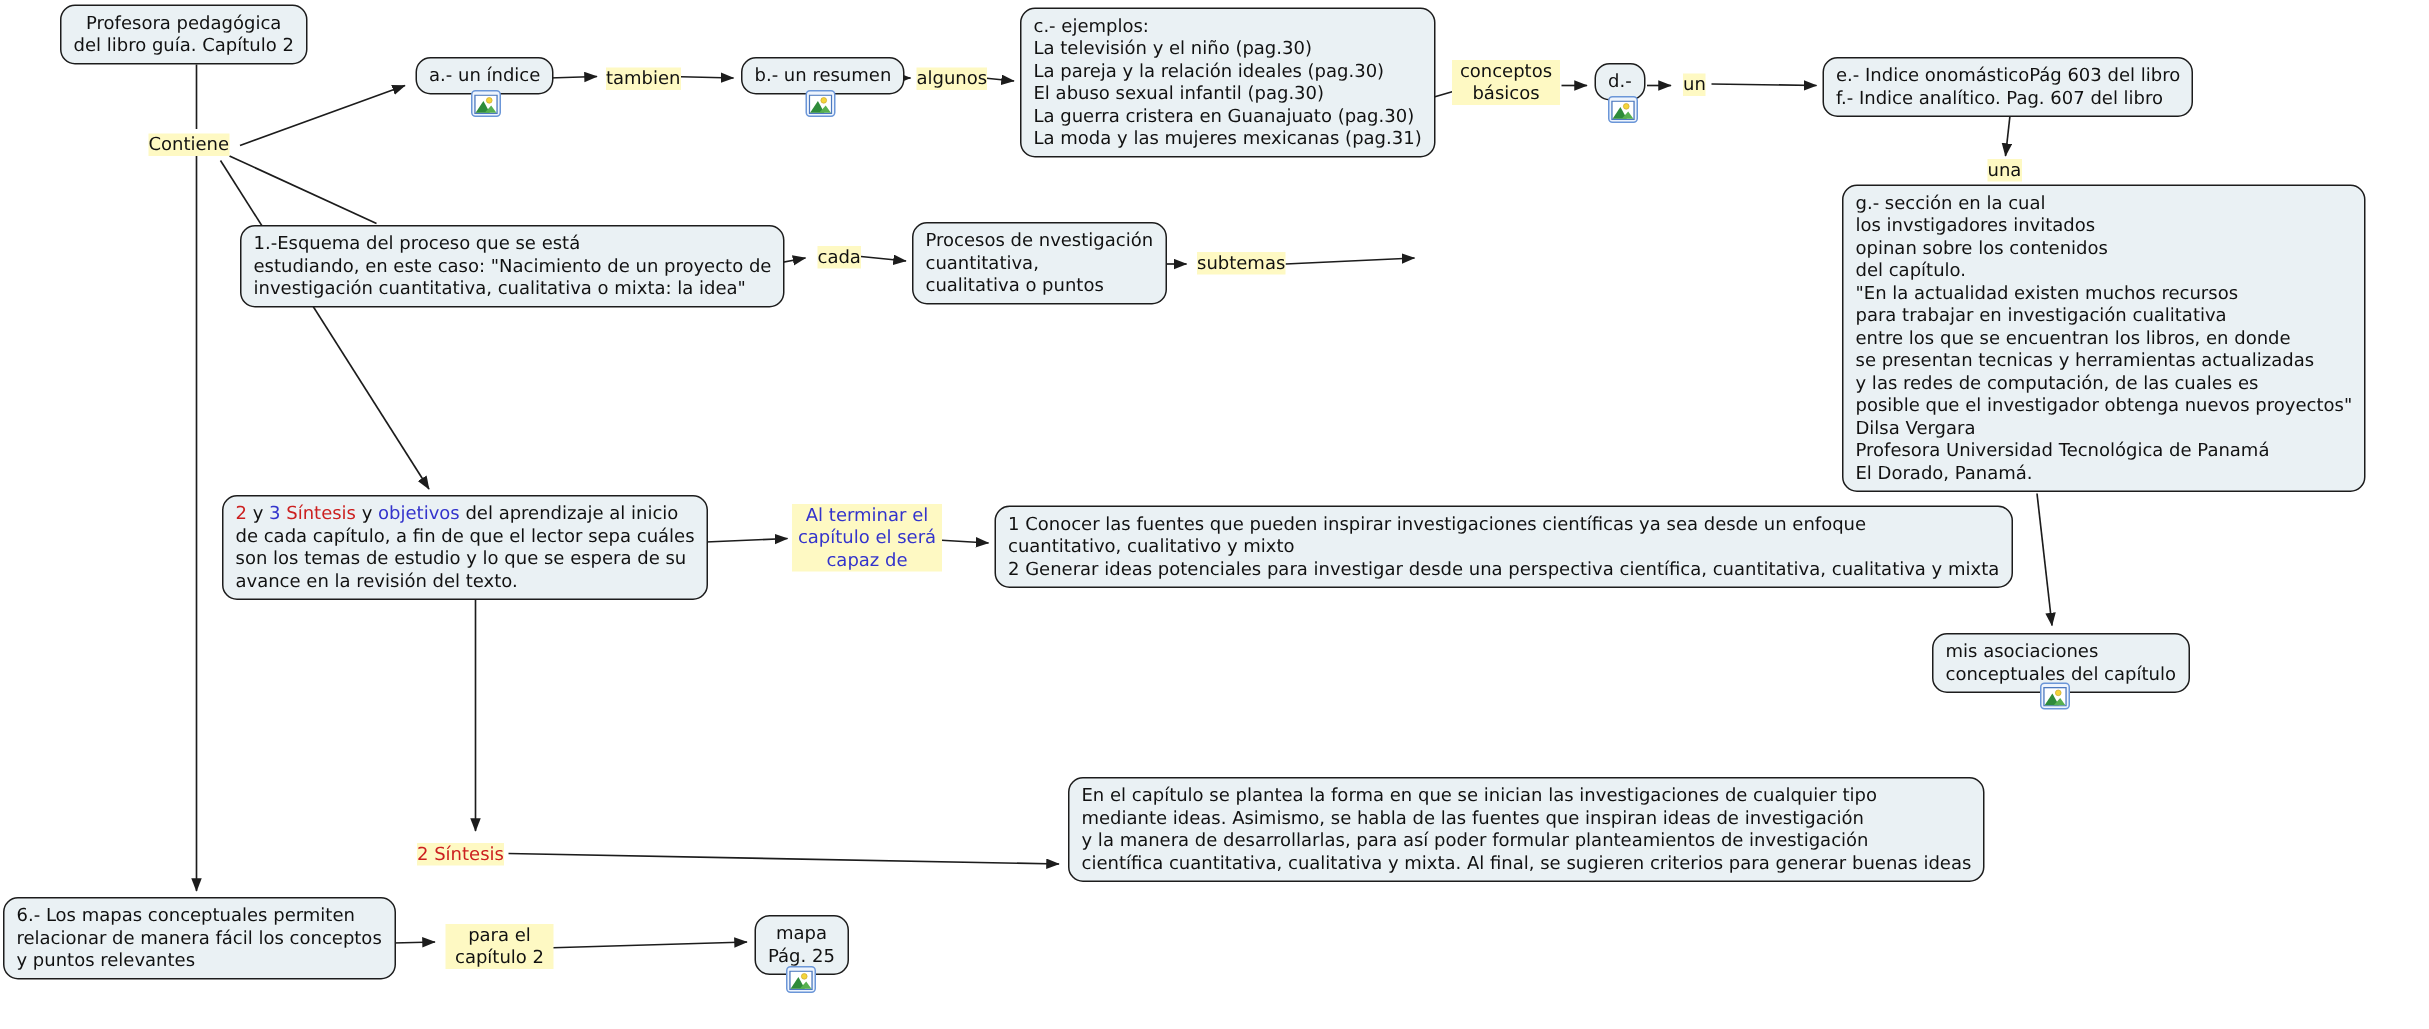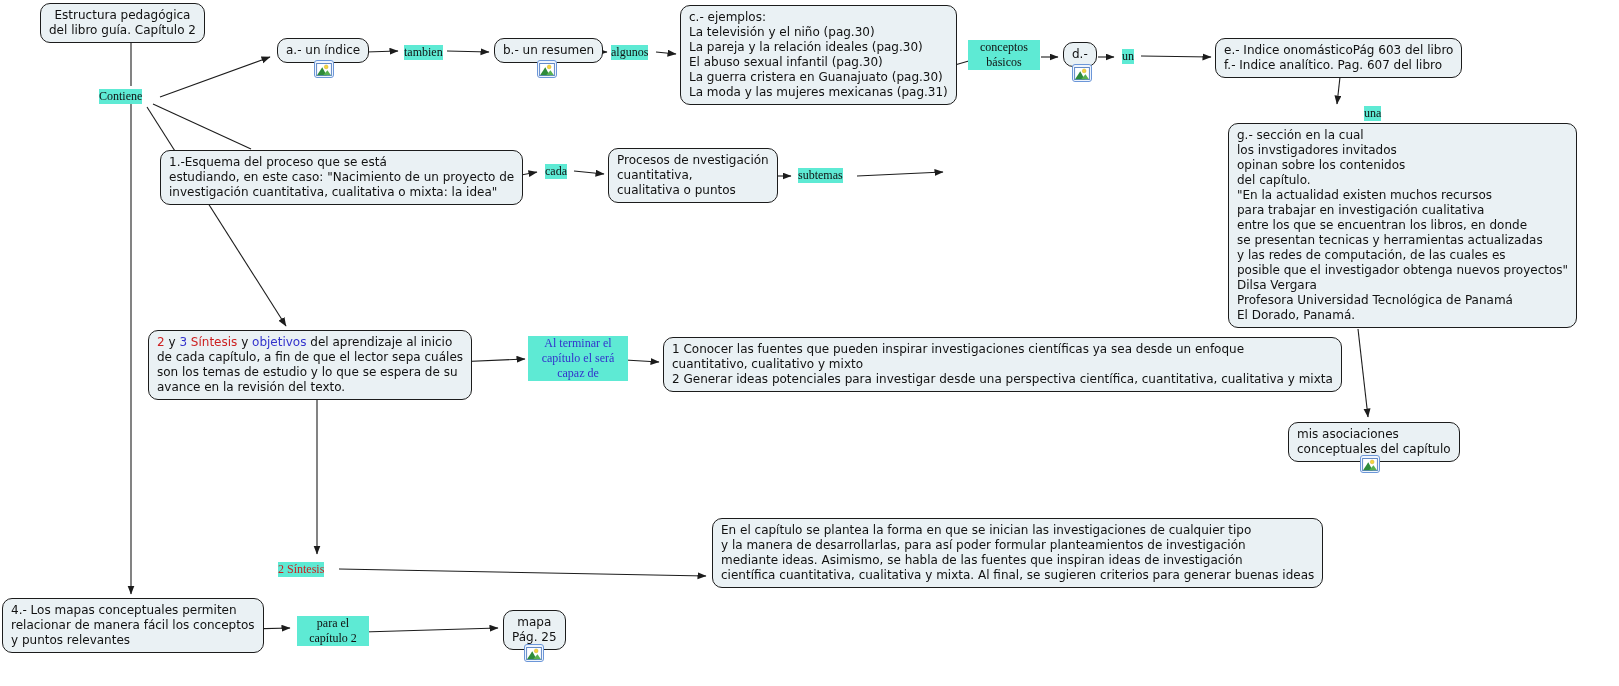--- a/index.html
+++ b/index.html
@@ -7,21 +7,21 @@
     position:relative;width:1619px;height:686px;background:#ffffff;overflow:hidden;
     font-family:"DejaVu Sans","Liberation Sans",sans-serif;font-size:12px;color:#111111;
   }
   svg.wires{position:absolute;left:0;top:0;z-index:0;}
   .wire{stroke:#1c1c1c;stroke-width:1.1;fill:none;}
   .node{
     position:absolute;z-index:2;background:#eaf1f4;border:1px solid #1c1c1c;
     border-radius:10px;padding:4px 8px;line-height:15px;white-space:nowrap;
   }
   .node.center{text-align:center;}
-  .label{position:absolute;z-index:1;line-height:15px;white-space:nowrap;background:#5eead4;font-family:Liberation Serif, serif;}
+  .label{position:absolute;z-index:1;line-height:15px;white-space:nowrap;background:#fef9c3;}
   .label.center{text-align:center;}
   .label.blue{color:#3333cc;}
   .label.red{color:#cc1f1f;}
   .c-red{color:#cc1f1f;}
   .c-blue{color:#3333cc;}
   .c-text{color:#111111;}
   .img-icon{
     position:absolute;z-index:3;width:20px;height:18px;box-sizing:border-box;
     background:#eef4fd;border:1px solid #6b96d8;border-radius:3px;
     display:flex;align-items:center;justify-content:center;cursor:pointer;
@@ -60,21 +60,21 @@
     <path class="wire" d="M857,176 L943,172" marker-end="url(#arr)"></path>
     <path class="wire" d="M455,362 L525,359" marker-end="url(#arr)"></path>
     <path class="wire" d="M625,360 L659,362" marker-end="url(#arr)"></path>
     <path class="wire" d="M317,400 L317,554" marker-end="url(#arr)"></path>
     <path class="wire" d="M339,569 L706,576" marker-end="url(#arr)"></path>
     <path class="wire" d="M248,629 L290,628" marker-end="url(#arr)"></path>
     <path class="wire" d="M363,632 L498,628" marker-end="url(#arr)"></path>
   </svg>
 
   <div class="node center" style="left:40px;top:3px;">
-      <div>Estructura pedagógica</div>
+      <div>Profesora pedagógica</div>
       <div>del libro guía. Capítulo 2</div>
     </div>
 
   <div class="node center" style="left:277px;top:38px;">
     <span>a.- un índice</span>
   </div>
 
   <div class="node center" style="left:494px;top:38px;">
     <span>b.- un resumen</span>
   </div>
@@ -141,45 +141,45 @@
   </div>
 
   <div class="node" style="left:663px;top:337px;">
       <div>1 Conocer las fuentes que pueden inspirar investigaciones científicas ya sea desde un enfoque</div>
       <div>cuantitativo, cualitativo y mixto</div>
       <div>2 Generar ideas potenciales para investigar desde una perspectiva científica, cuantitativa, cualitativa y mixta</div>
     </div>
 
   <div class="node" style="left:712px;top:518px;">
       <div>En el capítulo se plantea la forma en que se inician las investigaciones de cualquier tipo</div>
+      <div>mediante ideas. Asimismo, se habla de las fuentes que inspiran ideas de investigación</div>
       <div>y la manera de desarrollarlas, para así poder formular planteamientos de investigación</div>
-      <div>mediante ideas. Asimismo, se habla de las fuentes que inspiran ideas de investigación</div>
       <div>científica cuantitativa, cualitativa y mixta. Al final, se sugieren criterios para generar buenas ideas</div>
     </div>
 
   <div class="node" style="left:2px;top:598px;">
-      <div>4.- Los mapas conceptuales permiten</div>
+      <div>6.- Los mapas conceptuales permiten</div>
       <div>relacionar de manera fácil los conceptos</div>
       <div>y puntos relevantes</div>
     </div>
 
   <div class="node center" style="left:503px;top:610px;">
       <div>mapa</div>
       <div>Pág. 25</div>
     </div>
 
   <div class="label" style="left:99px;top:89px;">Contiene</div>
   <div class="label" style="left:404px;top:45px;">tambien</div>
   <div class="label" style="left:611px;top:45px;">algunos</div>
   <div class="label center" style="left:968px;top:40px;width:72px;">
       <div>conceptos</div>
       <div>básicos</div>
     </div>
   <div class="label" style="left:1122px;top:49px;">un</div>
-  <div class="label" style="left:1325px;top:106px;margin-left:39px;">una</div>
+  <div class="label" style="left:1325px;top:106px;">una</div>
   <div class="label" style="left:545px;top:164px;">cada</div>
   <div class="label" style="left:798px;top:168px;">subtemas</div>
   <div class="label center blue" style="left:528px;top:336px;width:100px;">
       <div>Al terminar el</div>
       <div>capítulo el será</div>
       <div>capaz de</div>
     </div>
   <div class="label red" style="left:278px;top:562px;">2 Síntesis</div>
   <div class="label center" style="left:297px;top:616px;width:72px;">
       <div>para el</div>

